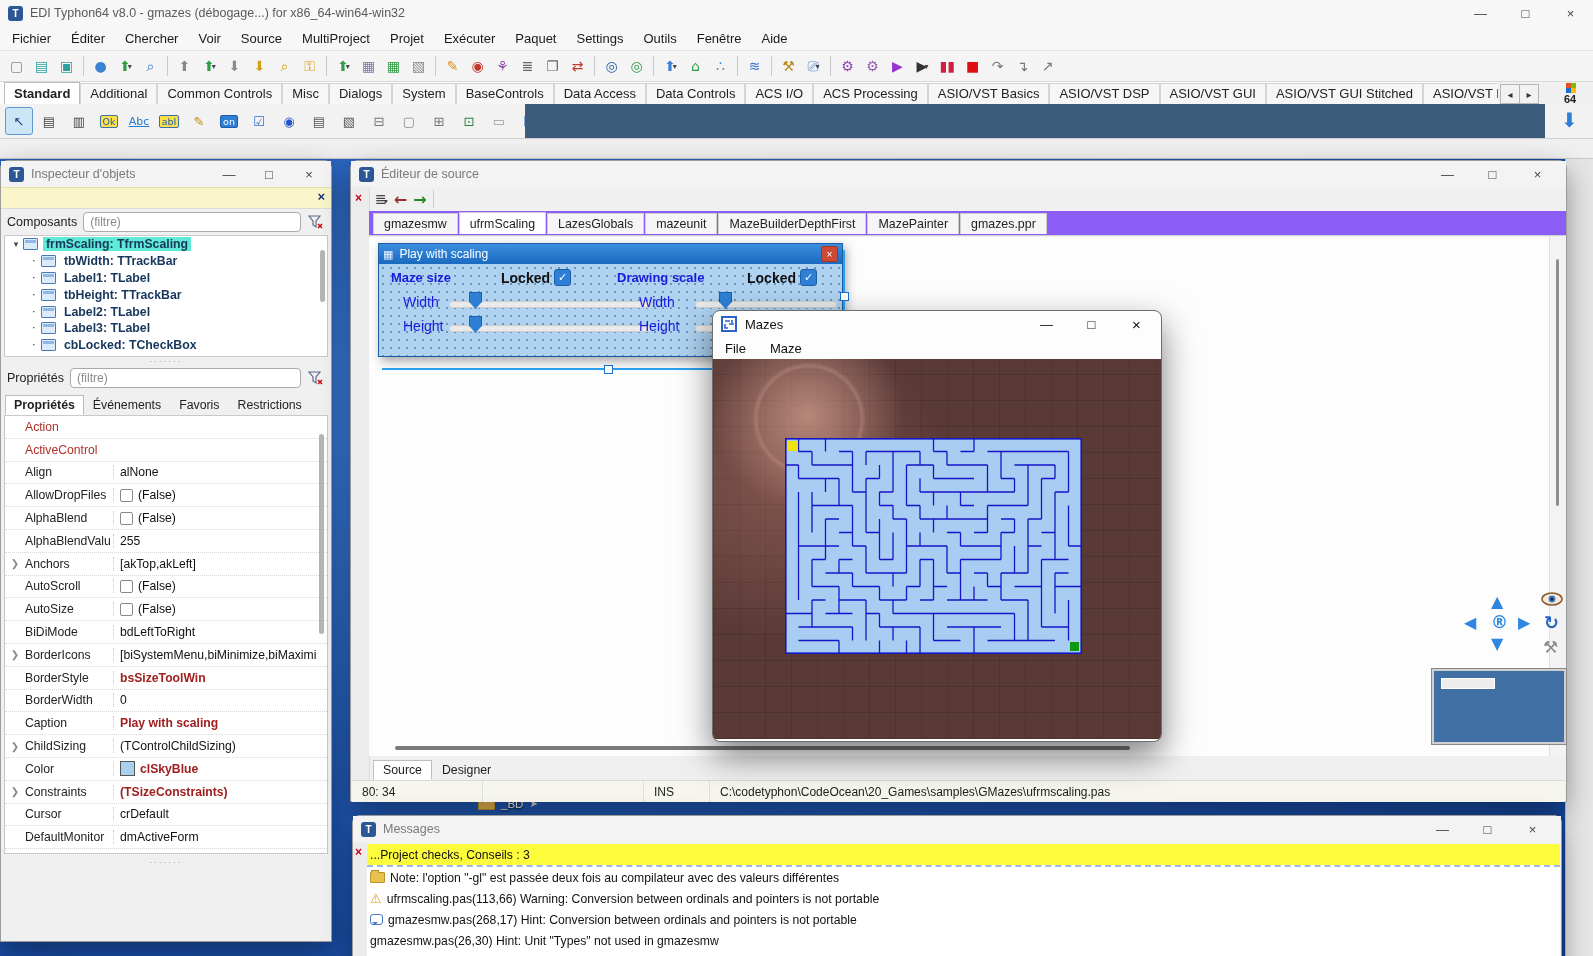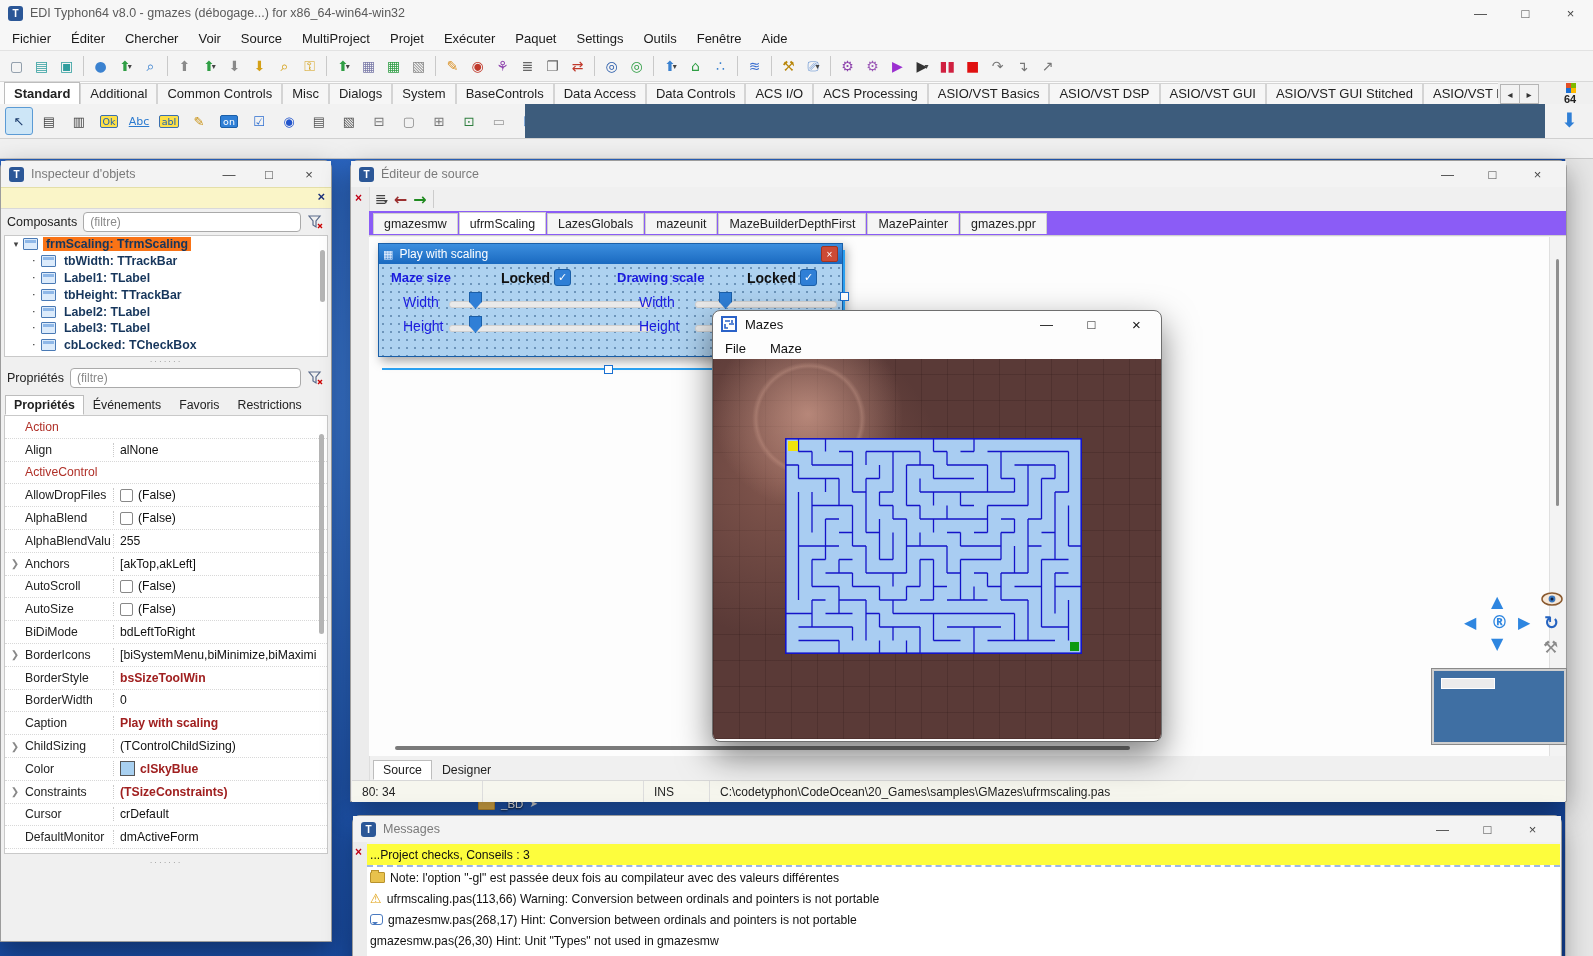--- a/index.html
+++ b/index.html
@@ -37,21 +37,21 @@
   .ystrip .nx{position:absolute;right:6px;top:1px;font-weight:bold;color:#1a2f7a;font-size:13px}
   .fltrow{display:flex;align-items:center;height:26px;padding:0 6px;font-size:12.5px;color:#222}
   .fltbox{flex:1;height:18px;border:1px solid #aaa;border-radius:4px;background:#fff;color:#8a8a8a;font-size:12px;
           display:flex;align-items:center;padding:0 6px;margin:0 6px}
   .funnel{width:18px;height:18px;display:flex;align-items:center;justify-content:center}
   .tree{background:#fff;border:1px solid #c9c9c9;margin:0 3px;position:relative;overflow:hidden}
   .trow{display:flex;align-items:center;height:16.8px;font-size:12.3px;font-weight:600;color:#16365c;white-space:nowrap}
   .trow .chev{width:14px;text-align:center;font-size:9px;color:#444}
   .trow .nico{width:13px;height:10px;border:1px solid #4a7ab5;background:#dcebfb;border-radius:1px;margin-right:5px;position:relative}
   .trow .nico i{position:absolute;left:1px;right:1px;top:1px;height:3px;background:#8fb8e8;display:block}
-  .trow.sel .lbl{background:#f97316}
+  .trow.sel .lbl{background:#5eead4}
   .vthumb{position:absolute;width:5px;background:#b5b5b5;border-radius:3px}
   .dots{height:8px;display:flex;align-items:center;justify-content:center;color:#999;font-size:8px;letter-spacing:2px}
   .otabs{display:flex;align-items:flex-end;height:24px;padding-left:4px}
   .otab{font-size:12.3px;color:#222;padding:2px 8px;border:1px solid transparent}
   .otab.on{background:#fff;border-color:#bdbdbd;border-bottom-color:#fff;font-weight:bold}
   #grid{background:#fff;border:1px solid #c9c9c9;margin:0 3px;position:relative;overflow:hidden}
   .prow{display:flex;align-items:center;height:21.8px;font-size:12.2px;border-bottom:1px dotted #d8d8d8}
   .prow .exp{width:20px;text-align:center;color:#888;font-size:10px}
   .prow .pn{width:88px;color:#222;white-space:nowrap;overflow:hidden}
   .prow .pn.red{color:#b03028}
@@ -471,30 +471,30 @@
     <div class="vthumb" style="right:3px;top:18px;height:200px"></div>
   <span class="prow">
         <span class="exp"></span>
         <span class="pn red">Action</span>
         <span class="pv">
           <span></span>
         </span>
       </span>
       <span class="prow">
         <span class="exp"></span>
+        <span class="pn red">ActiveControl</span>
+        <span class="pv">
+          <span></span>
+        </span>
+      </span>
+      <span class="prow">
+        <span class="exp"></span>
         <span class="pn">Align</span>
         <span class="pv">
           <span>alNone</span>
-        </span>
-      </span>
-      <span class="prow">
-        <span class="exp"></span>
-        <span class="pn red">ActiveControl</span>
-        <span class="pv">
-          <span></span>
         </span>
       </span>
       <span class="prow">
         <span class="exp"></span>
         <span class="pn">AllowDropFiles</span>
         <span class="pv">
           <span class="cb"></span>
           <span>(False)</span>
         </span>
       </span>

